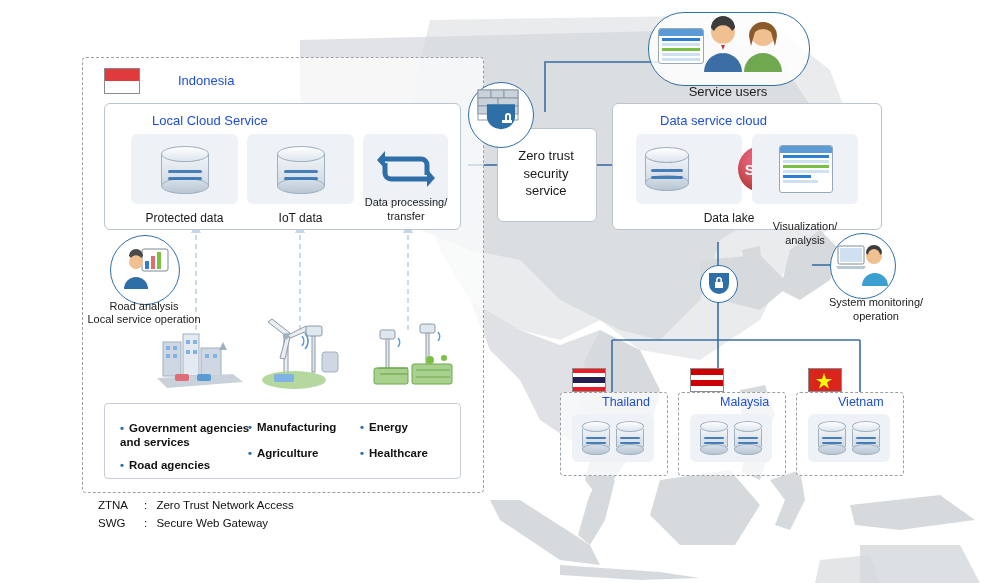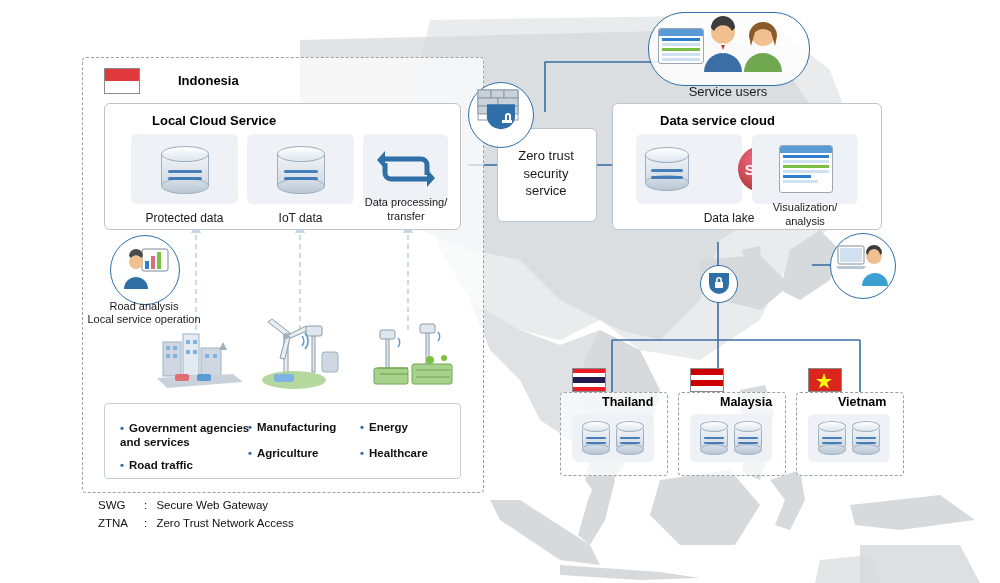--- a/index.html
+++ b/index.html
@@ -31,21 +31,21 @@
   .panel{
     position:absolute;border:1px solid #bcc4cc;border-radius:6px;
     background:#ffffff;
   }
   .tilebox{
     position:absolute;background:#eef2f7;border-radius:6px;
   }
   .whitebox{
     position:absolute;background:#ffffff;border:1px solid #c7ced6;border-radius:4px;
   }
-  .title{font-size:13px;font-weight:bold;color:#000000;padding-left:32px;}
+  .title{font-size:13px;font-weight:normal;color:#1d4ed8;padding-left:32px;}
 
   
   .flag{position:absolute;border:1px solid #8a8a8a;background:#fff;overflow:hidden;}
   .flag .top,.flag .bot{height:50%;width:100%;}
 
   
   .cyl{position:absolute;}
   .cyl .body{position:absolute;left:0;right:0;top:8px;bottom:8px;background:linear-gradient(to bottom,#f2f5f8,#cfd8e2);border-left:1px solid #9fb0c0;border-right:1px solid #9fb0c0;}
   .cyl .top{position:absolute;left:0;right:0;top:0;height:16px;border-radius:50%;background:linear-gradient(to bottom,#ffffff,#dde5ee);border:1px solid #9fb0c0;box-sizing:border-box;}
   .cyl .bot{position:absolute;left:0;right:0;bottom:0;height:16px;border-radius:50%;background:linear-gradient(to bottom,#d7e0ea,#b9c6d3);border:1px solid #9fb0c0;box-sizing:border-box;}
@@ -288,40 +288,40 @@
       </g>
       <circle cx="62" cy="40" r="4" fill="#7ac143"></circle>
       <circle cx="76" cy="38" r="3" fill="#7ac143"></circle>
     </svg>
   </div>
 
   <div class="whitebox" style="left:104px;top:403px;width:355px;height:74px;"></div>
   <div class="bullets" style="left:104px;top:403px;width:355px;height:74px;">
     <div class="col" style="left:16px;top:18px;width:140px;">
       <div class="it" style="white-space:normal;line-height:1.25;">Government agencies and services</div>
-      <div class="it">Road traffic</div>
+      <div class="it">Road agencies</div>
     </div>
     <div class="col" style="left:256px;top:18px;width:100px;">
       <div class="it">Energy</div>
       <div class="it" style="margin-top:14px;">Healthcare</div>
     </div>
     <div class="col" style="left:144px;top:18px;width:120px;">
       <div class="it">Manufacturing</div>
       <div class="it" style="margin-top:14px;">Agriculture</div>
     </div>
   </div>
 
   <div class="legend" style="left:98px;top:496px;width:320px;">
     <div>
+      <span class="k">ZTNA</span><span>:</span>
+      <span style="margin-left:6px;">Zero Trust Network Access</span>
+    </div>
+    <div>
       <span class="k">SWG</span><span>:</span>
       <span style="margin-left:6px;">Secure Web Gateway</span>
-    </div>
-    <div>
-      <span class="k">ZTNA</span><span>:</span>
-      <span style="margin-left:6px;">Zero Trust Network Access</span>
     </div>
   </div>
 
   <div class="panel" style="left:497px;top:128px;width:98px;height:92px;background:#ffffff;"></div>
   <div class="abs lbl" style="left:499px;top:147px;width:94px;white-space:pre-line;font-size:13px;line-height:1.35;">Zero trust
 security
 service</div>
 
   <div class="circle" style="left:468px;top:82px;width:64px;height:64px;background:#fff;"></div>
   <div class="abs" style="left:472px;top:84px;">
@@ -393,34 +393,36 @@
     <div class="bar"></div>
     <div class="content">
       <div class="row blue"></div>
       <div class="row"></div>
       <div class="row green"></div>
       <div class="row"></div>
       <div class="row blue" style="width:60%;"></div>
       <div class="row" style="width:75%;"></div>
     </div>
   </div>
-  <div class="abs lbl small" style="left:750px;top:201px;width:110px;white-space:pre-line;">Visualization/
+  <div class="abs lbl small" style="left:750px;top:220px;width:110px;white-space:pre-line;">Visualization/
 analysis</div>
 
   <div class="circle" style="left:830px;top:233px;width:64px;height:64px;"></div>
   <div class="abs" style="left:836px;top:240px;">
     <svg width="52" height="50" viewBox="0 0 52 50">
       <rect x="2" y="6" width="26" height="18" rx="1.5" fill="#ffffff" stroke="#7d8a97"></rect>
       <rect x="4" y="8" width="22" height="14" fill="#cfe0f1"></rect>
       <path d="M0 26 h30 l-2 3 h-26 z" fill="#b9c6d3"></path>
       <circle cx="38" cy="16" r="8" fill="#f0c091"></circle>
       <path d="M30 13 a8 8 0 0 1 16 0 l-2 2 a6 6 0 0 0 -12 0 z" fill="#3c3c3c"></path>
       <path d="M26 46 a13 13 0 0 1 26 0 z" fill="#3b9fd1"></path>
     </svg>
   </div>
+  <div class="abs lbl small" style="left:800px;top:296px;width:152px;white-space:pre-line;">System monitoring/
+operation</div>
 
   <div class="circle" style="left:700px;top:265px;width:36px;height:36px;"></div>
   <div class="abs" style="left:708px;top:271px;">
     <svg width="22" height="24" viewBox="0 0 22 24">
       <path d="M1 2 L21 2 L21 13 a10 10 0 0 1 -10 10 a10 10 0 0 1 -10 -10 Z" fill="#2f6fa8"></path>
       <rect x="7" y="11" width="8" height="6" fill="#fff"></rect>
       <path d="M8 11 v-2 a3 3 0 0 1 6 0 v2 h-1.6 v-2 a1.4 1.4 0 0 0 -2.8 0 v2 z" fill="#fff"></path>
     </svg>
   </div>
 

